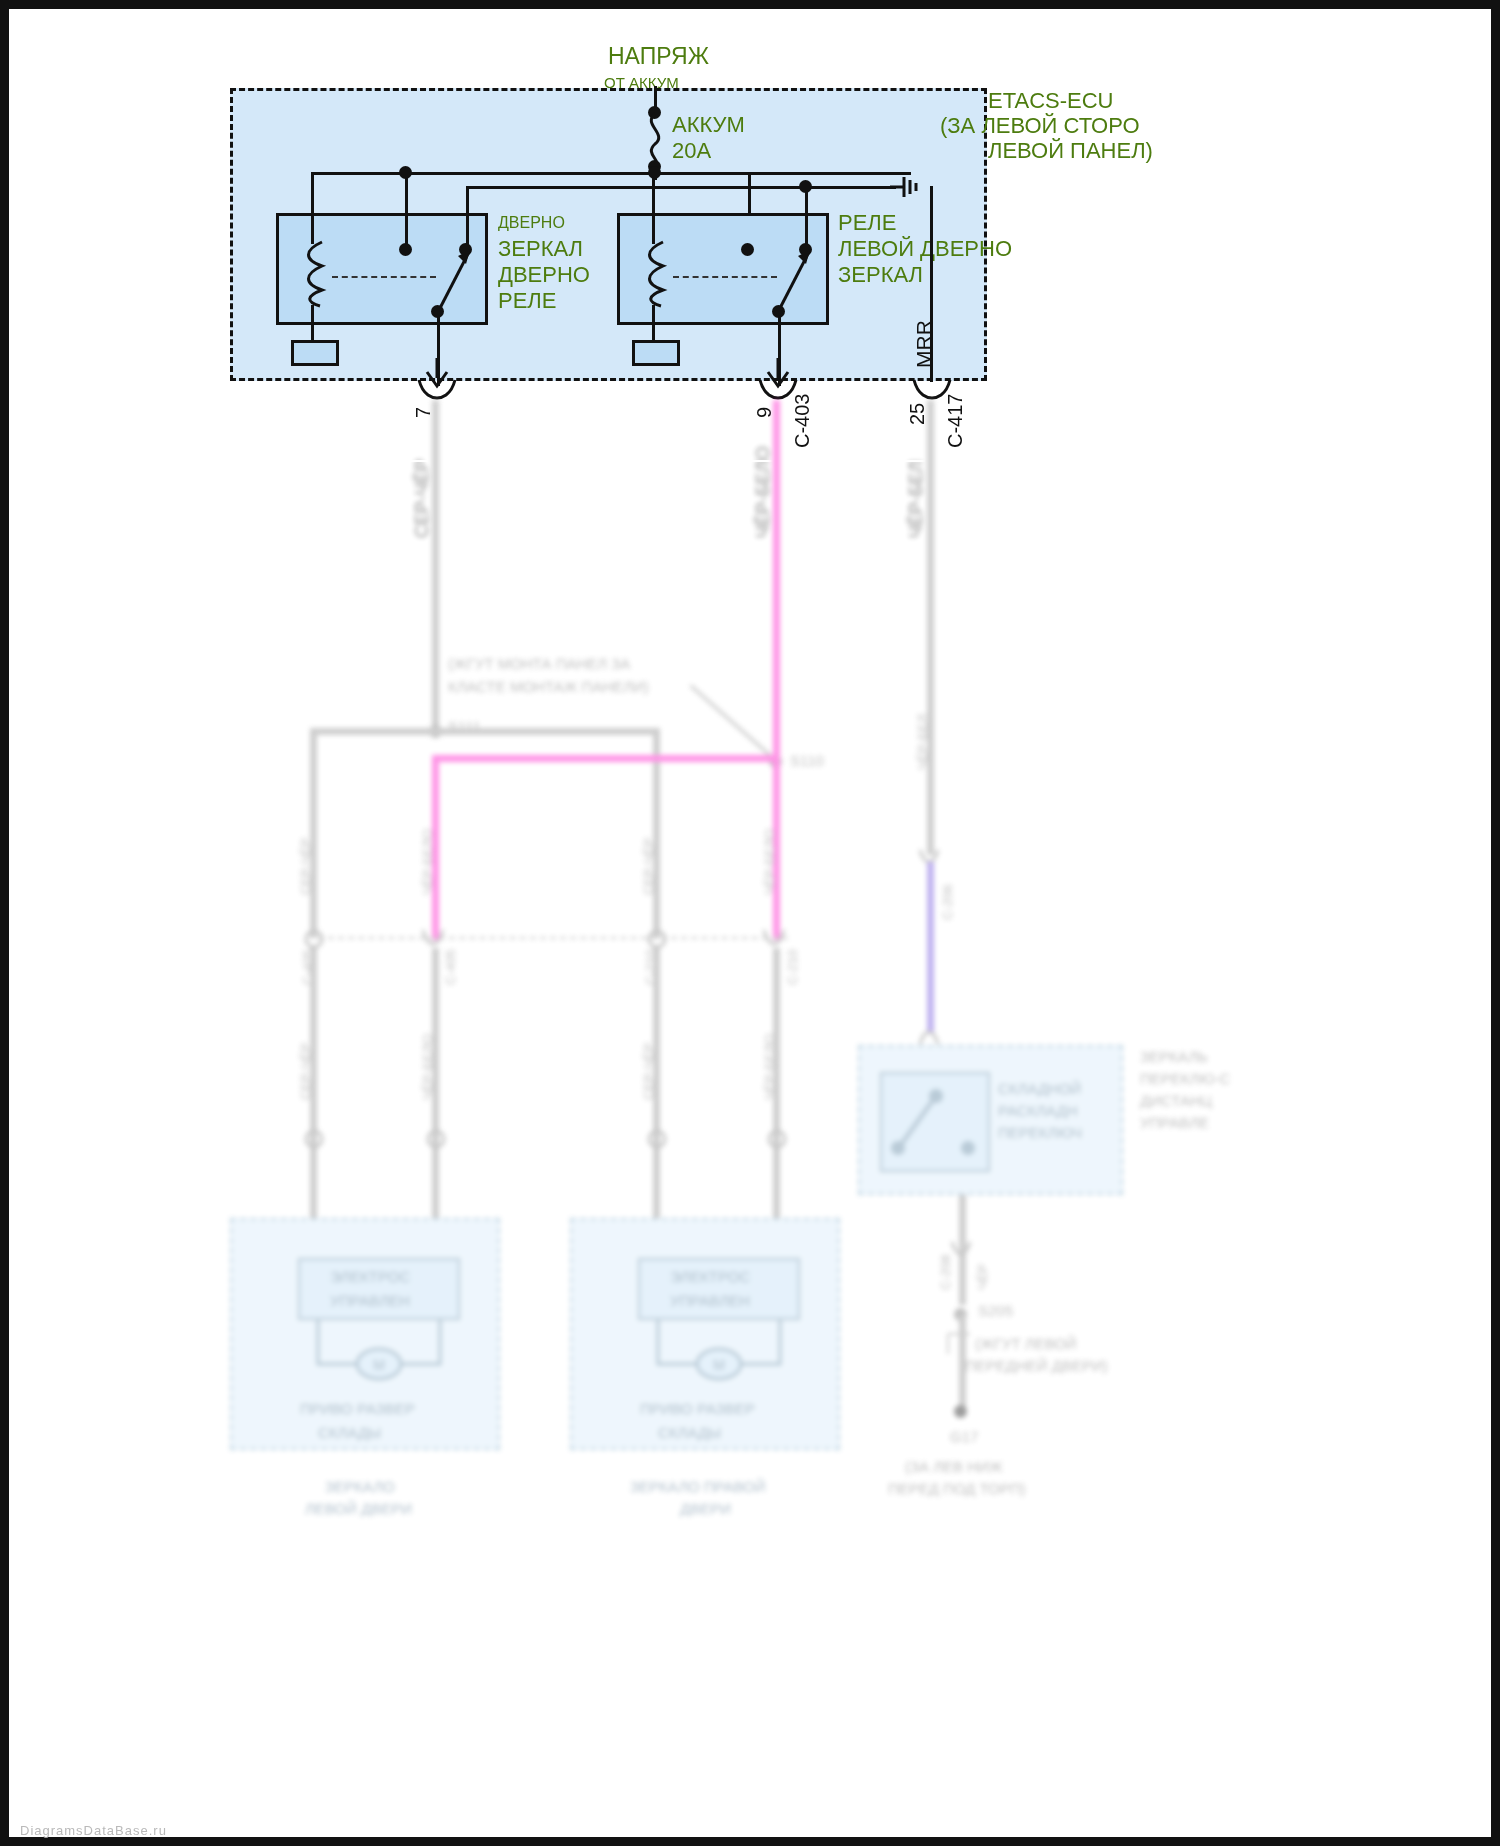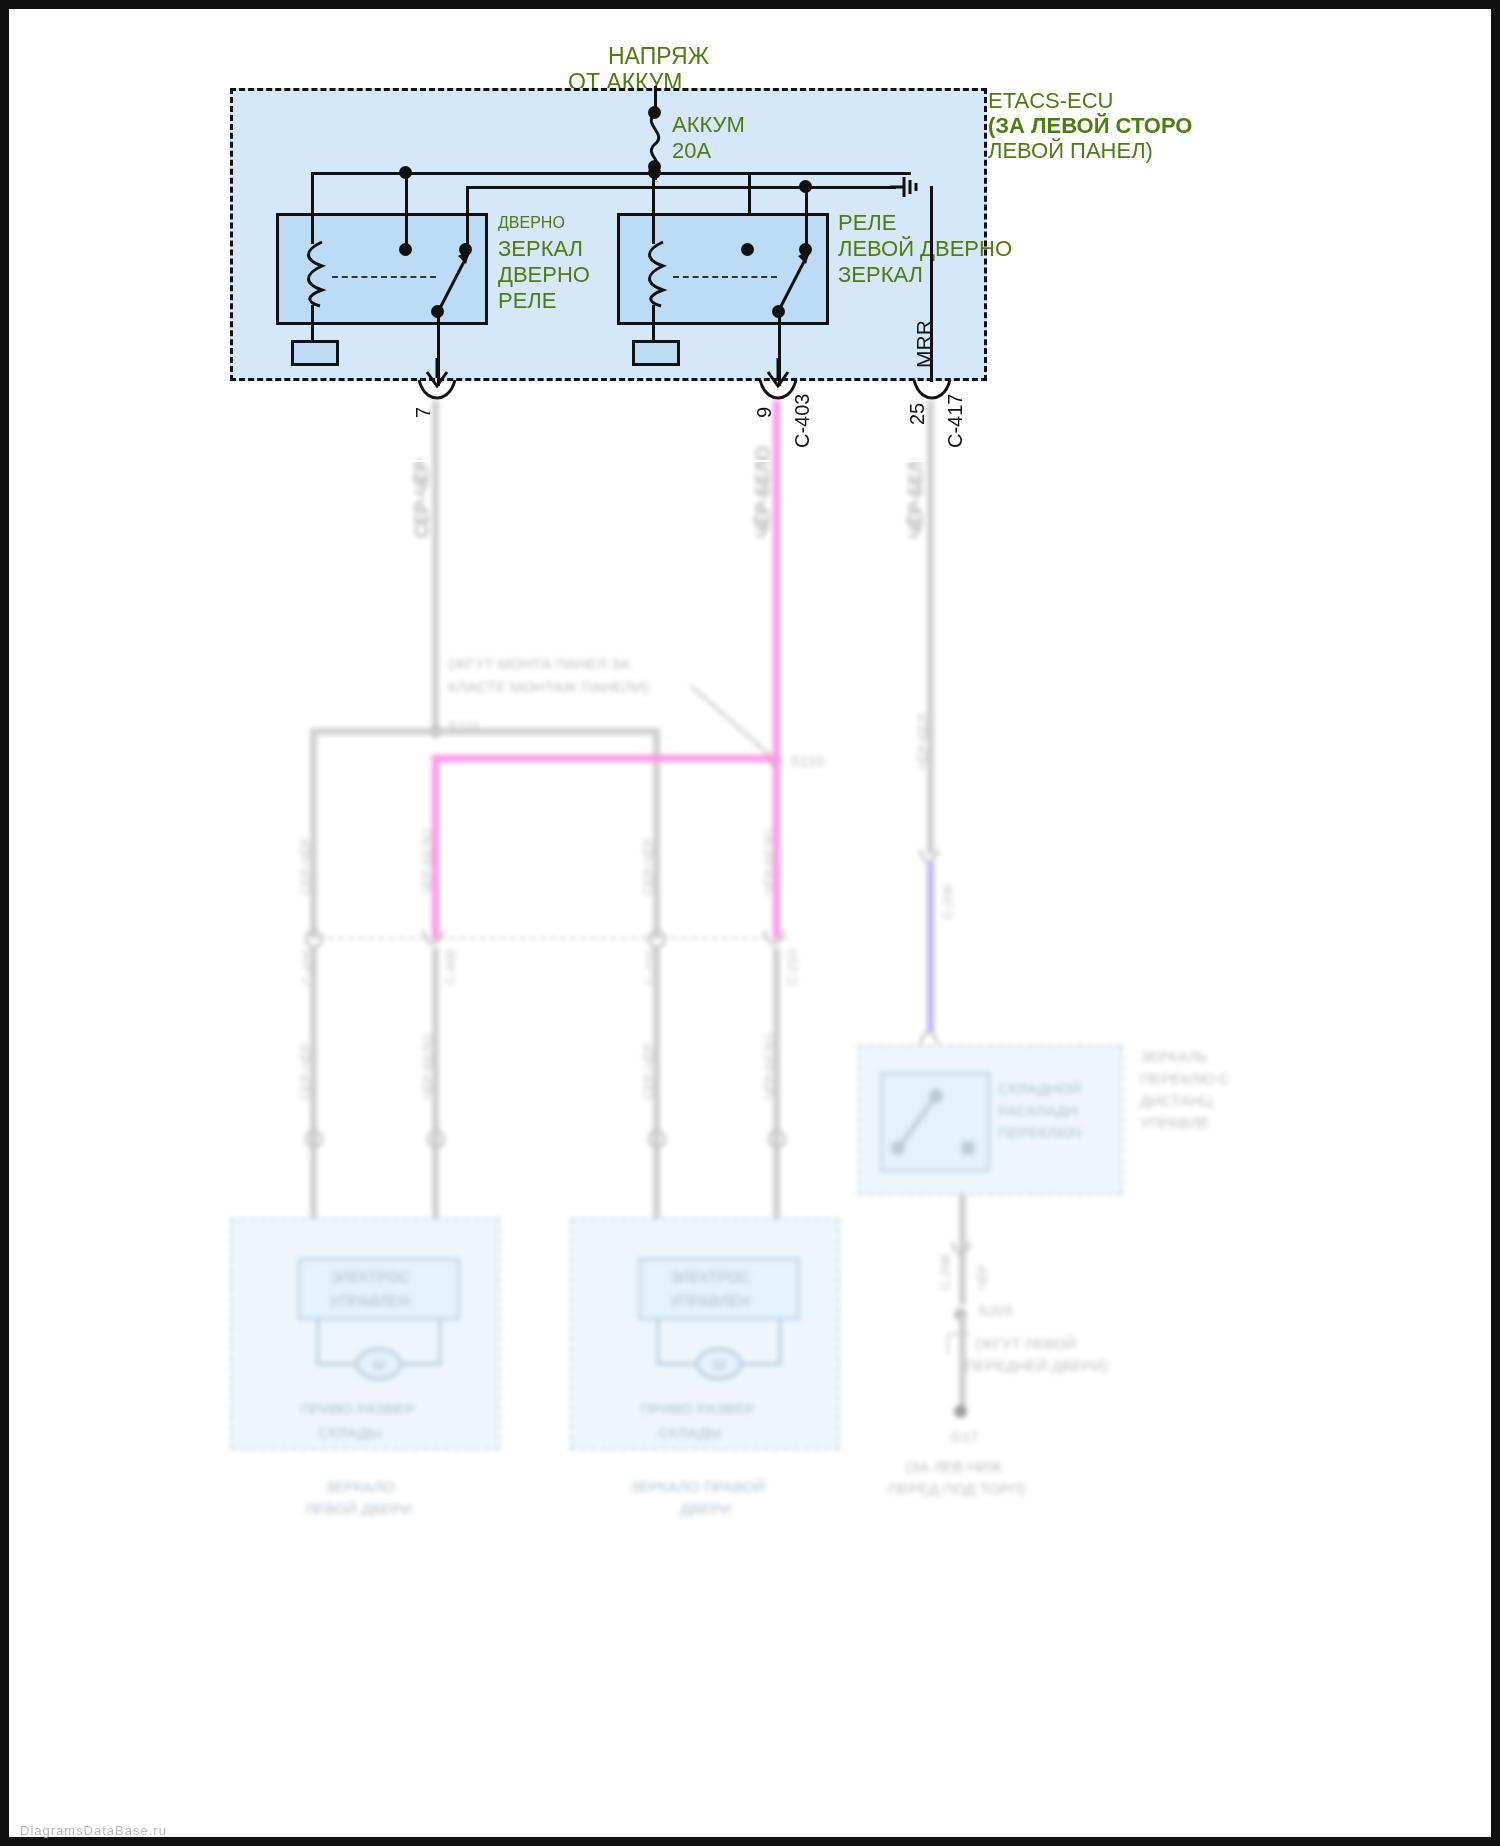--- a/index.html
+++ b/index.html
@@ -48,26 +48,26 @@
   .wm{position:absolute;left:20px;bottom:8px;font-size:13px;color:#b9b9b9;letter-spacing:1px;}
 </style>
 </head>
 <body>
 
 <div id="page">
   <div class="frame"></div>
   <div class="frame-inner"></div>
 
   <div class="lbl" style="left:608px;top:44px;font-size:23px;">НАПРЯЖ</div>
-  <div class="lbl" style="left:568px;top:70px;font-size:23px;">ОТ АККУМ</div>
+  <div class="lbl" style="left:604px;top:70px;font-size:15px;">ОТ АККУМ</div>
 
   <div class="ecu-box" style="left:230px;top:88px;width:757px;height:293px;"></div>
 
   <div class="lbl" style="left:988px;top:88px;font-size:22px;">ETACS-ECU</div>
-  <div class="lbl" style="left:988px;top:113px;font-size:22px;font-weight:bold;">(ЗА ЛЕВОЙ СТОРО</div>
+  <div class="lbl" style="left:940px;top:113px;font-size:22px;">(ЗА ЛЕВОЙ СТОРО</div>
   <div class="lbl" style="left:988px;top:138px;font-size:22px;">ЛЕВОЙ ПАНЕЛ)</div>
 
   <div class="w wv" style="left:654px;top:86px;height:24px;"></div>
   <div class="dot" style="left:648px;top:106px;"></div>
 
   <svg class="abs" style="left:640px;top:112px;" width="30" height="56">
     <path d="M15 2 C 2 12, 28 22, 15 32 C 4 42, 22 48, 15 54" stroke="#111" stroke-width="3" fill="none"></path>
   </svg>
   <div class="dot" style="left:648px;top:160px;"></div>
   <div class="lbl" style="left:672px;top:112px;font-size:22px;">АККУМ</div>

